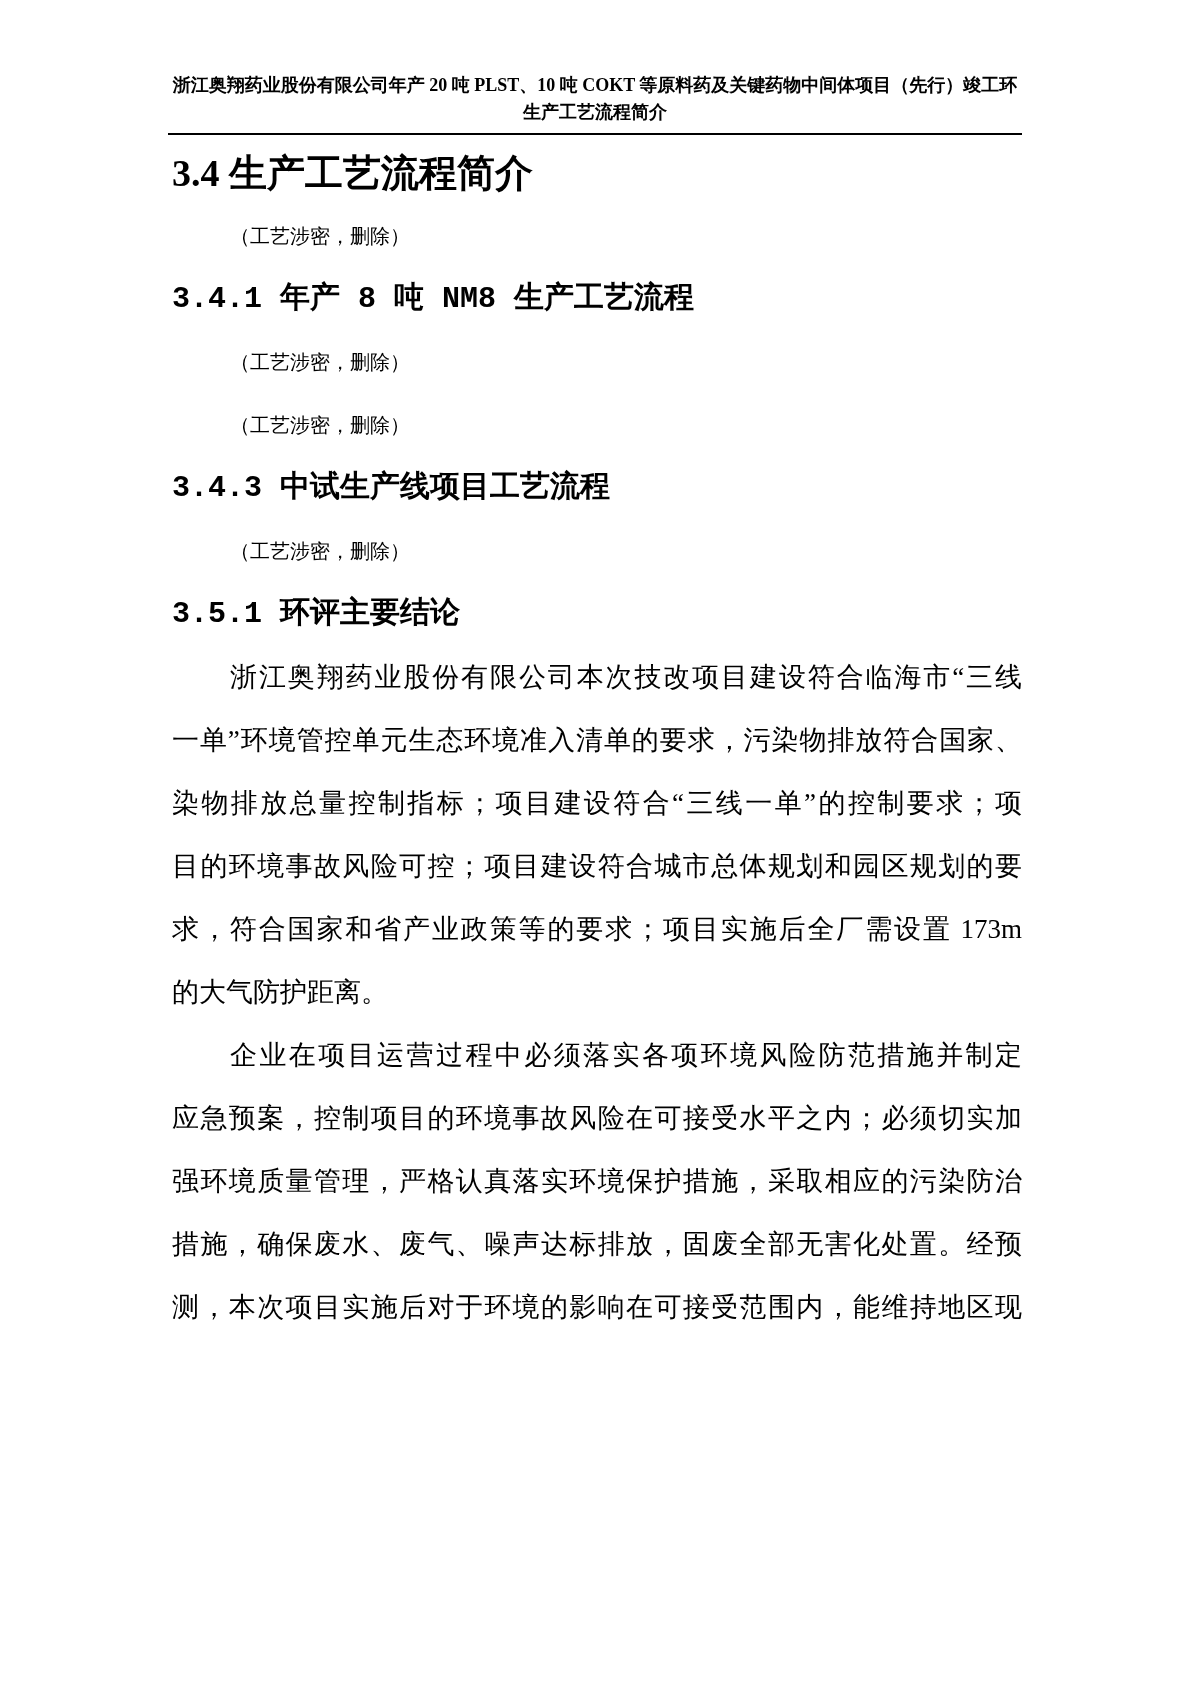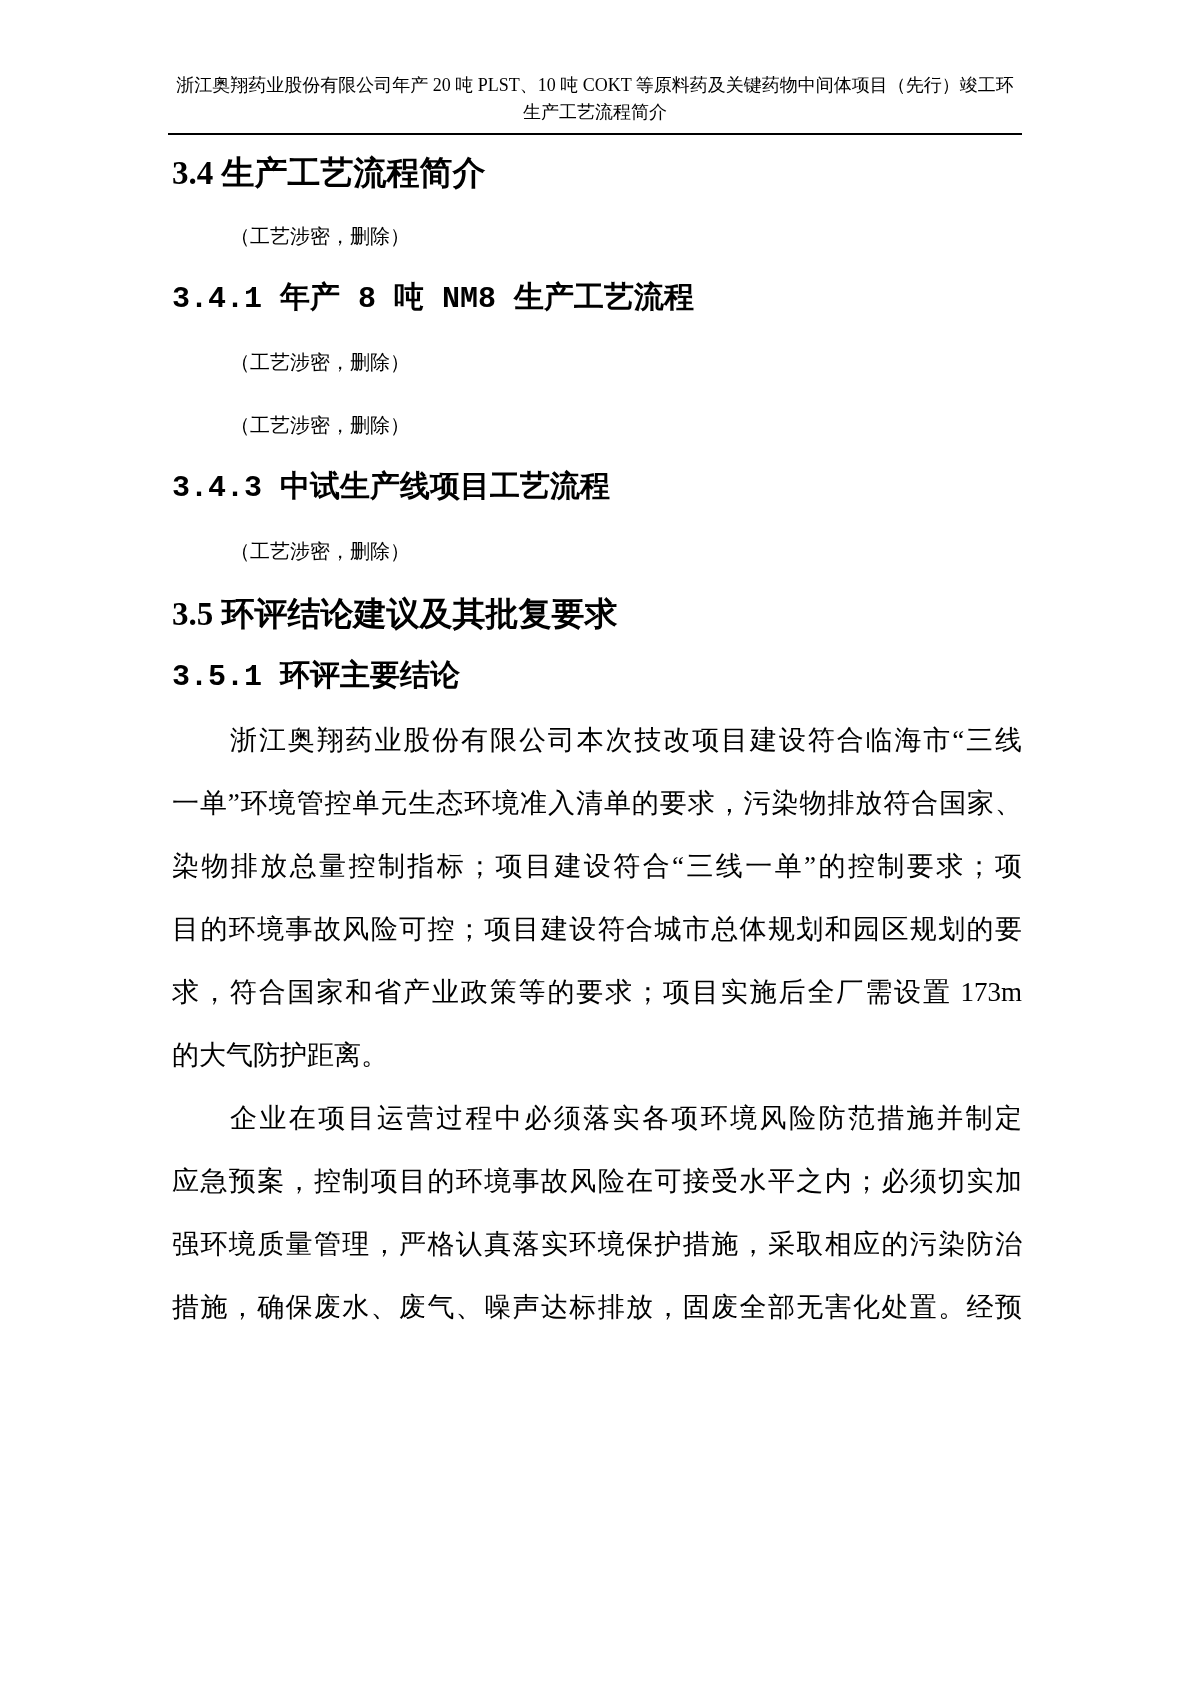--- a/index.html
+++ b/index.html
@@ -13,28 +13,29 @@
     overflow:hidden;
   }
   
   .pg-header {
     position:absolute;
     top:72px; left:168px; width:854px;
     text-align:center;
     font-size:18px; line-height:27px;
     border-bottom:2px solid #000;
     padding-bottom:7px;
+    font-weight:bold;
   }
   
   .content {
     position:absolute;
     top:142px; left:172px; width:850px;
   }
   .content h2 {
-    font-size:33px; font-weight:bold;
+    font-size:38px; font-weight:bold;
     line-height:63px; margin:0;
   }
   .content h3 {
     font-size:30px; font-weight:bold;
     line-height:63px; margin:0;font-family:Liberation Mono, monospace;
   }
   .note {
     font-size:20px; line-height:63px;
     margin:0; padding-left:58px;
   }
@@ -74,36 +75,36 @@
     <p class="note">（工艺涉密，删除）</p>
 
     <h3>3.4.1 年产 8 吨 NM8 生产工艺流程</h3>
     <p class="note">（工艺涉密，删除）</p>
 
     <p class="note">（工艺涉密，删除）</p>
 
     <h3>3.4.3 中试生产线项目工艺流程</h3>
     <p class="note">（工艺涉密，删除）</p>
 
-    <h2>3.5 环评结论建议及其批复要求</h2>
 
     <h3>3.5.1 环评主要结论</h3>
 
     <div class="para">
       <div class="bline first">浙江奥翔药业股份有限公司本次技改项目建设符合临海市“三线</div>
       <div class="bline">一单”环境管控单元生态环境准入清单的要求，污染物排放符合国家、</div>
       <div class="bline">染物排放总量控制指标；项目建设符合“三线一单”的控制要求；项</div>
       <div class="bline">目的环境事故风险可控；项目建设符合城市总体规划和园区规划的要</div>
       <div class="bline">求，符合国家和省产业政策等的要求；项目实施后全厂需设置 173m</div>
       <div class="bline lastline">的大气防护距离。</div>
     </div>
 
     <div class="para">
       <div class="bline first">企业在项目运营过程中必须落实各项环境风险防范措施并制定</div>
       <div class="bline">应急预案，控制项目的环境事故风险在可接受水平之内；必须切实加</div>
       <div class="bline">强环境质量管理，严格认真落实环境保护措施，采取相应的污染防治</div>
       <div class="bline">措施，确保废水、废气、噪声达标排放，固废全部无害化处置。经预</div>
+      <div class="bline">测，本次项目实施后对于环境的影响在可接受范围内，能维持地区现</div>
     </div>
 
   </main>
 
 
 </div>
 
 </body></html>

